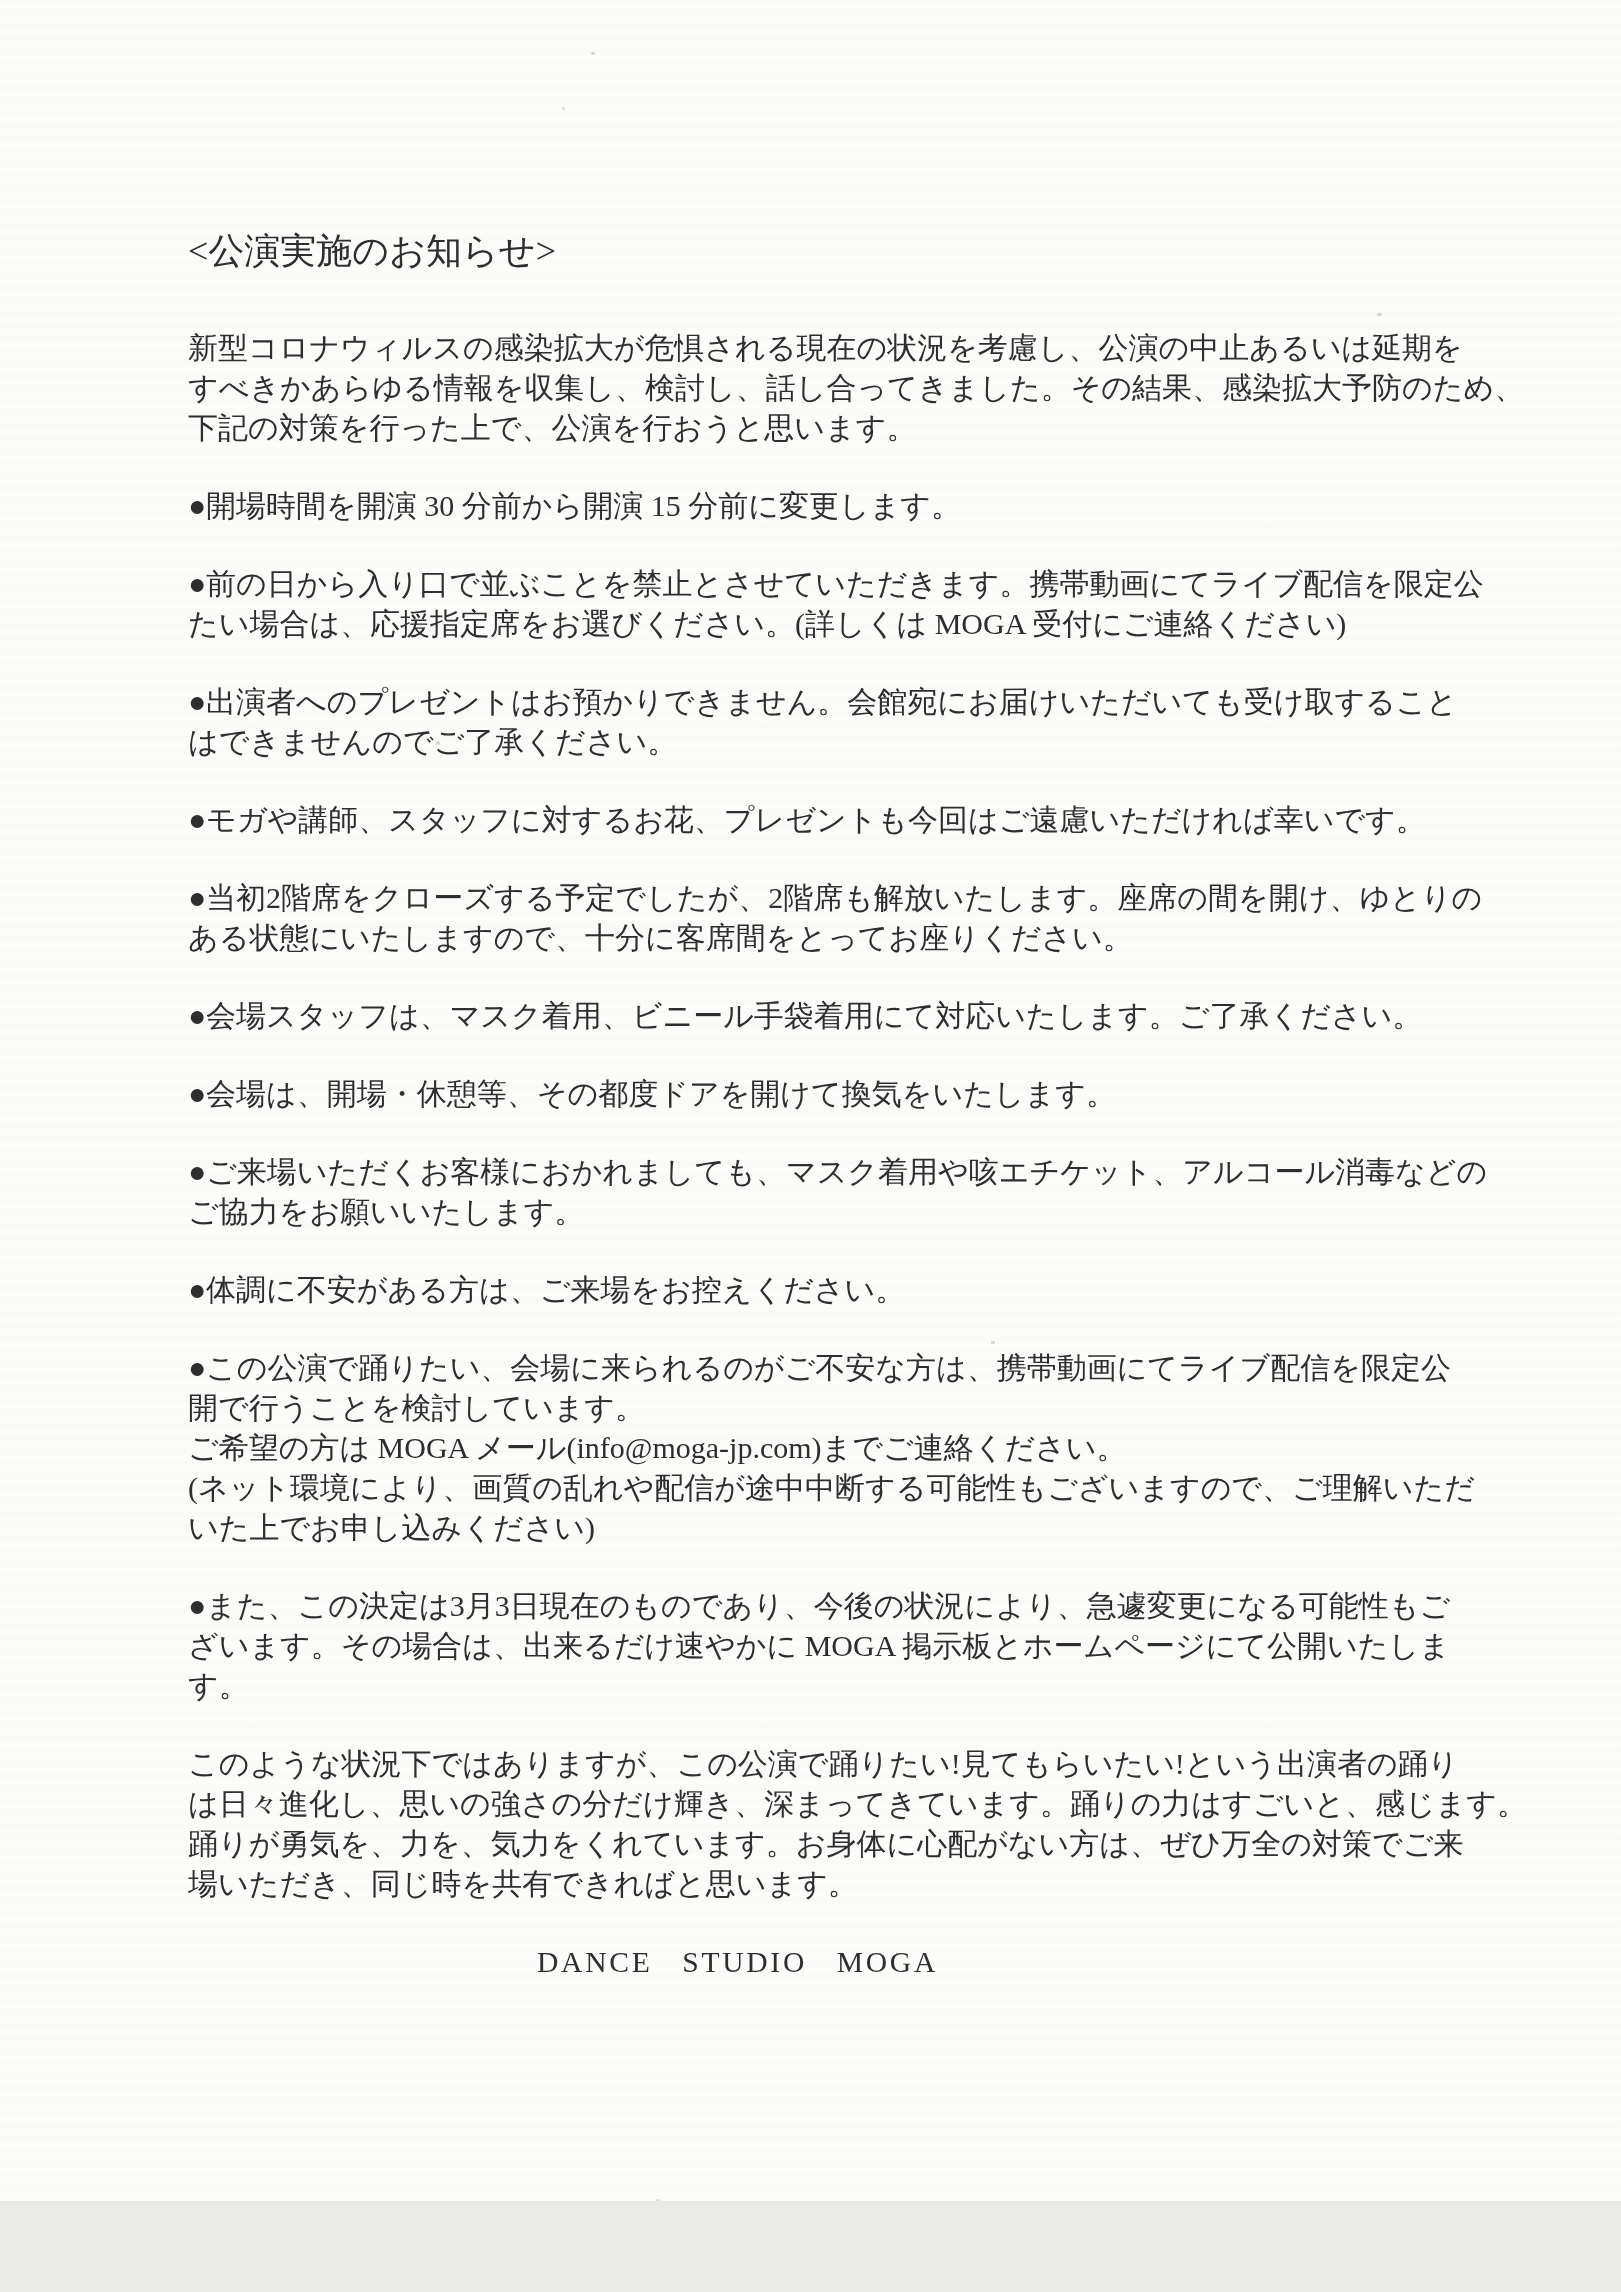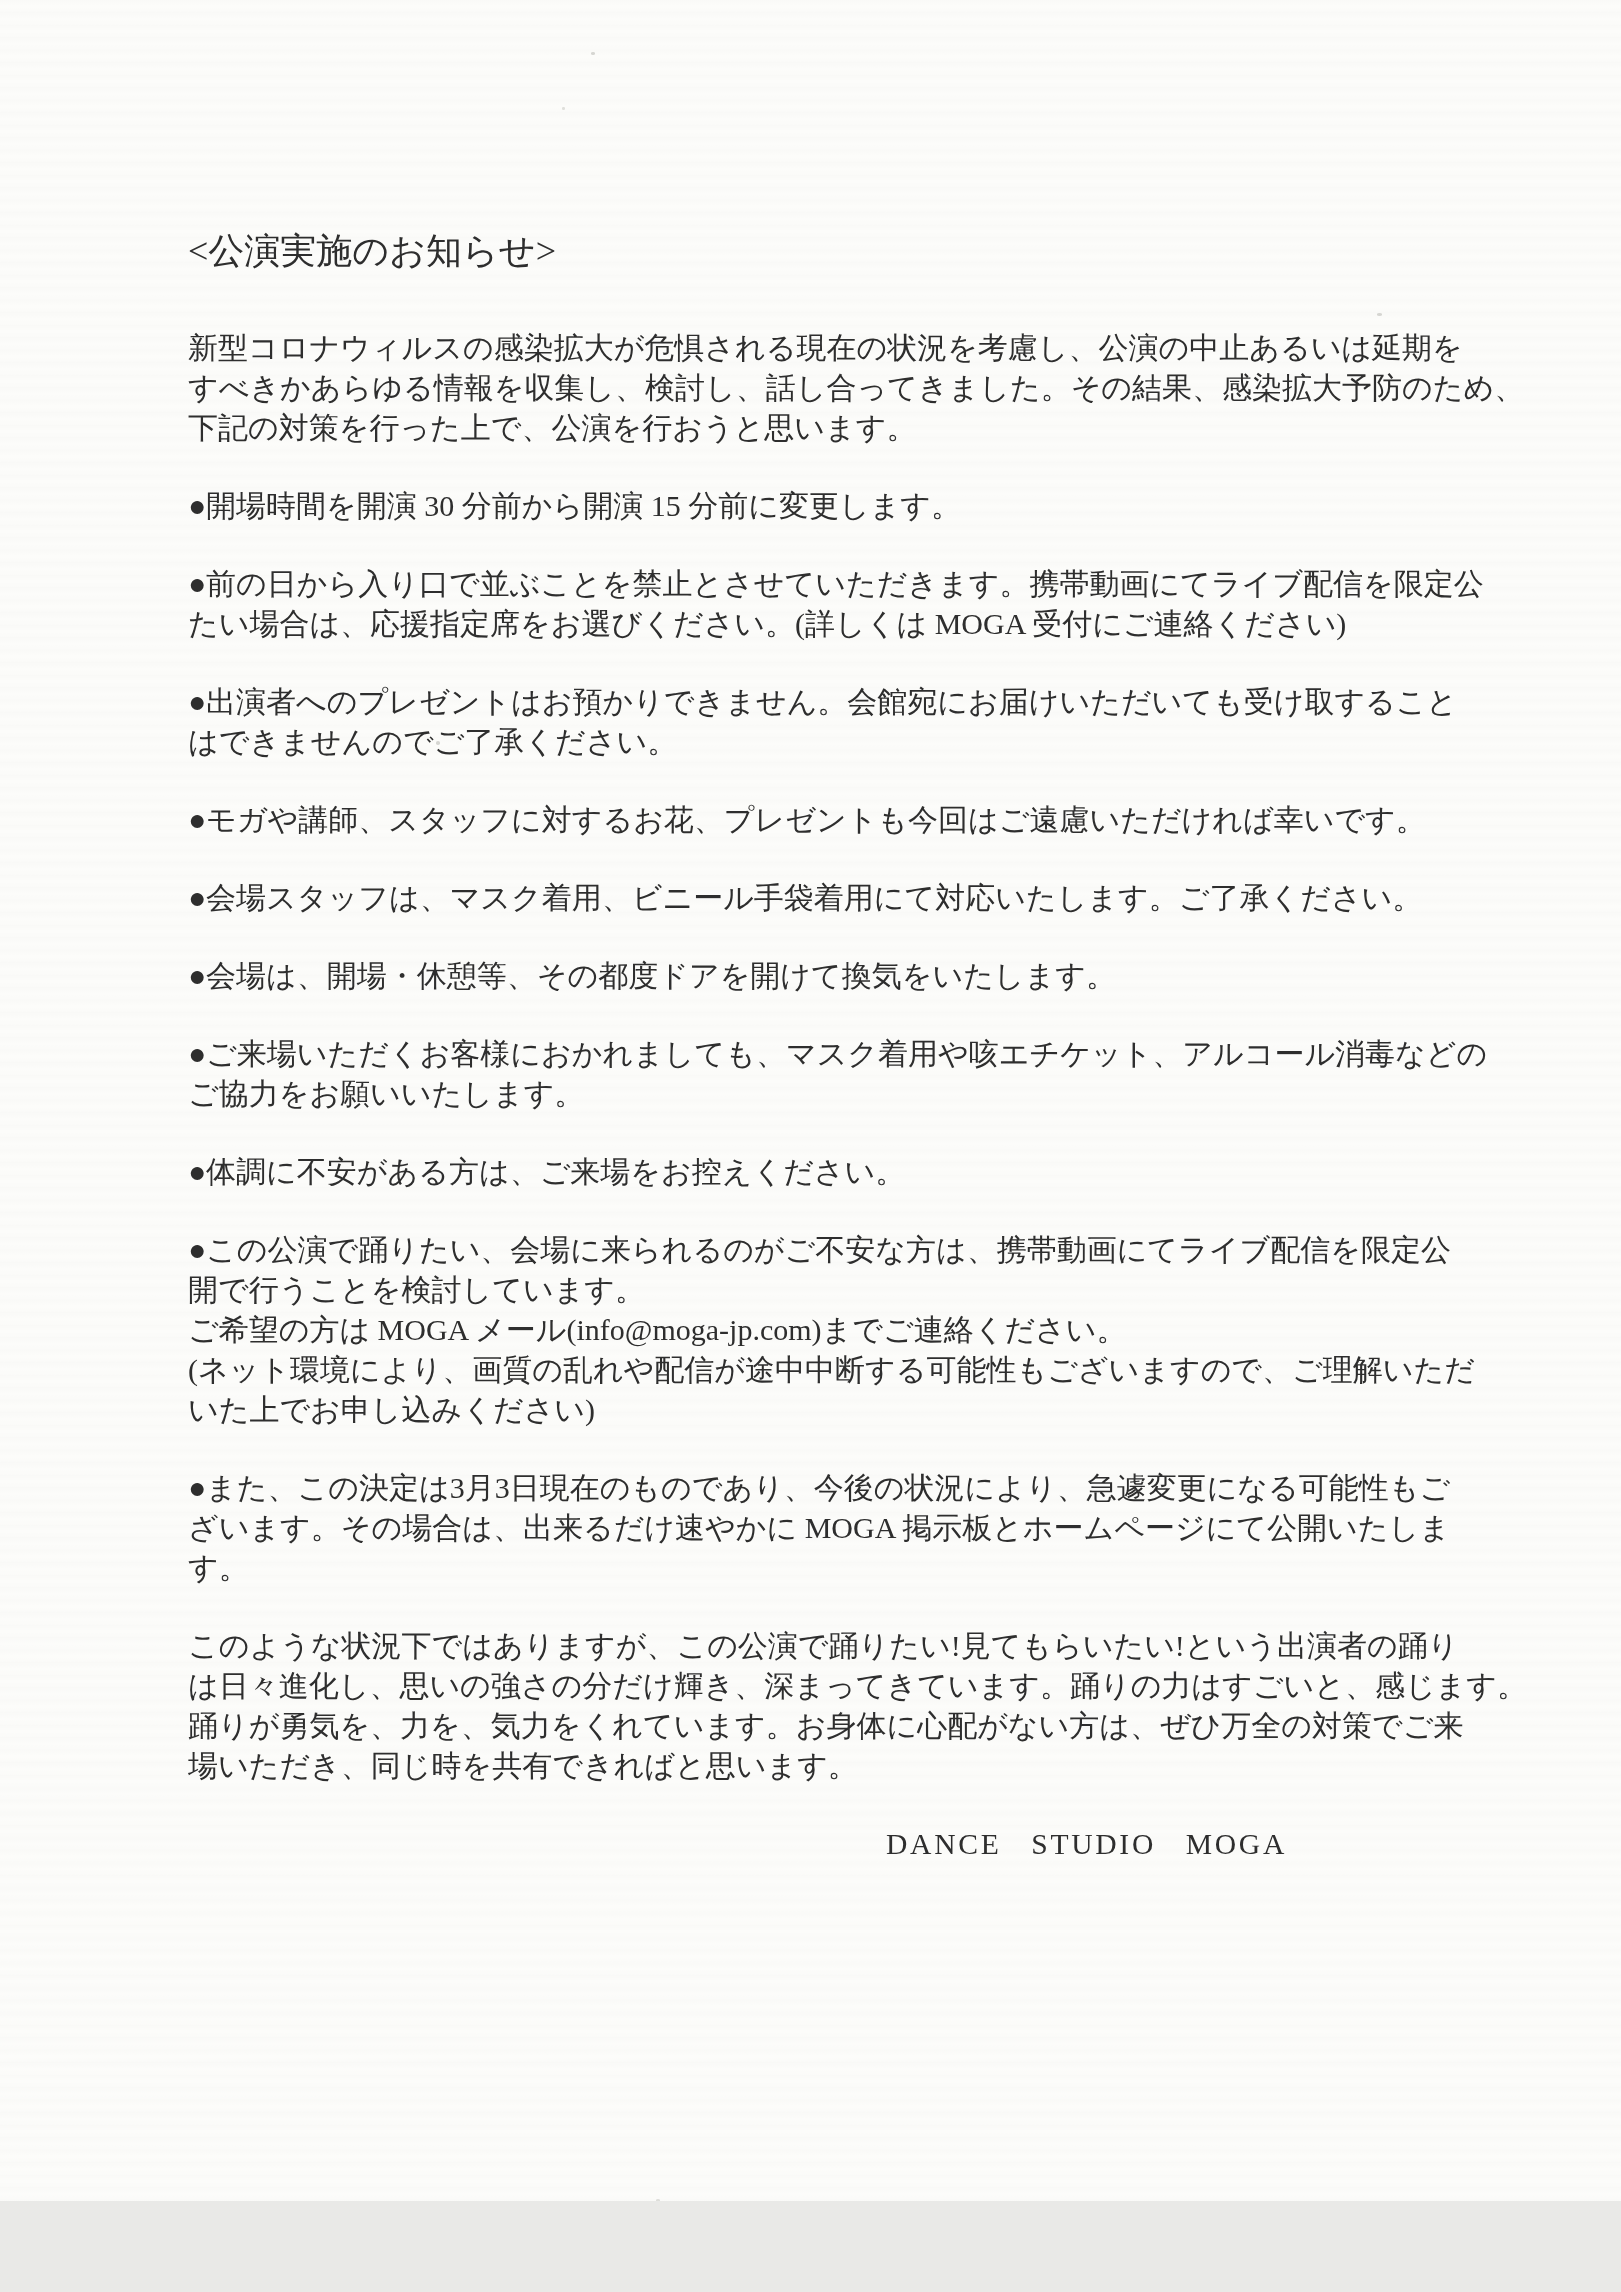--- a/index.html
+++ b/index.html
@@ -52,21 +52,21 @@
     margin: 0 0 38px 0;
     font-weight: 500;
   }
   .line {
     font-size: 30px;
     line-height: 40px;
     white-space: nowrap;
   }
   .signature {
     margin-top: 16px;
-    text-align: right;
+    text-align: center;
     padding-right: 159px;
     font-size: 29.6px;
     line-height: 40px;
     letter-spacing: 2.7px;
     word-spacing: 19.7px;
     font-weight: 500;
     white-space: nowrap;
   }
   .speck {
     position: absolute;
@@ -108,20 +108,24 @@
           <div class="line">たい場合は、応援指定席をお選びください。(詳しくは MOGA 受付にご連絡ください)</div>
         </div>
         <div class="block">
           <div class="line">●出演者へのプレゼントはお預かりできません。会館宛にお届けいただいても受け取すること</div>
           <div class="line">はできませんのでご了承ください。</div>
         </div>
         <div class="block">
           <div class="line">●モガや講師、スタッフに対するお花、プレゼントも今回はご遠慮いただければ幸いです。</div>
         </div>
         <div class="block">
+          <div class="line">●当初2階席をクローズする予定でしたが、2階席も解放いたします。座席の間を開け、ゆとりの</div>
+          <div class="line">ある状態にいたしますので、十分に客席間をとってお座りください。</div>
+        </div>
+        <div class="block">
           <div class="line">●会場スタッフは、マスク着用、ビニール手袋着用にて対応いたします。ご了承ください。</div>
         </div>
         <div class="block">
           <div class="line">●会場は、開場・休憩等、その都度ドアを開けて換気をいたします。</div>
         </div>
         <div class="block">
           <div class="line">●ご来場いただくお客様におかれましても、マスク着用や咳エチケット、アルコール消毒などの</div>
           <div class="line">ご協力をお願いいたします。</div>
         </div>
         <div class="block">

